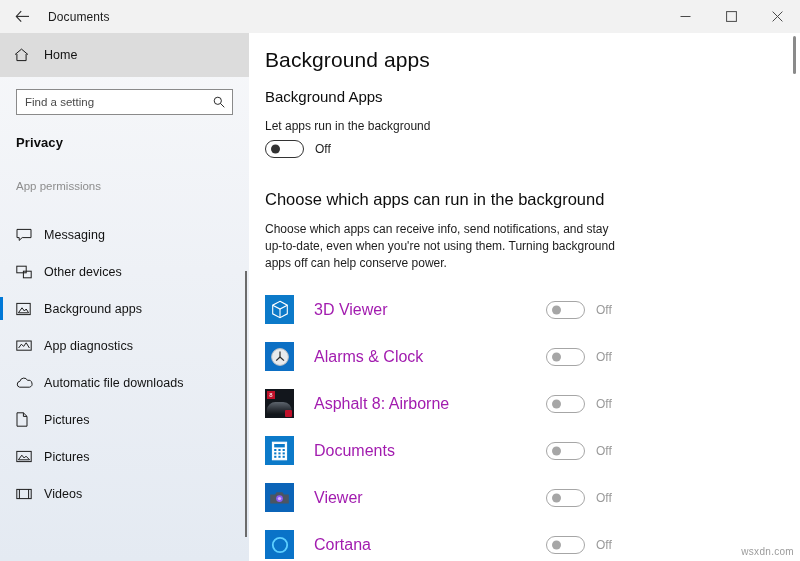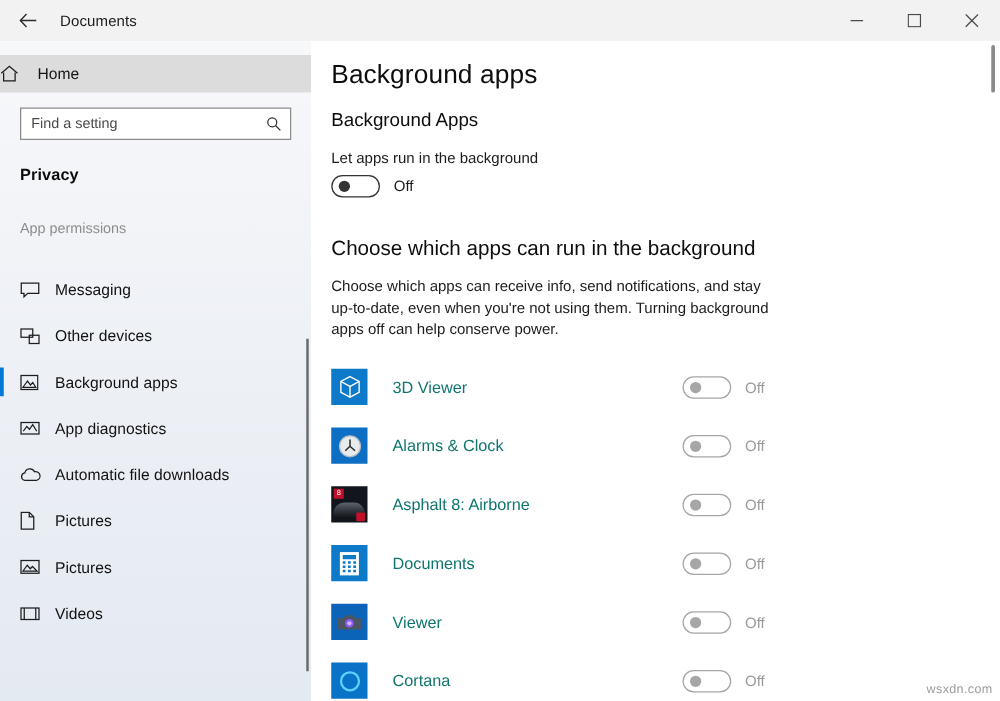--- a/index.html
+++ b/index.html
@@ -49,24 +49,24 @@
   .wc-btn svg { display: block; }
 
   
   #sidebar {
     position: absolute; top: 33px; left: 0;
     width: 249px; height: 528px;
     background: linear-gradient(180deg,#f7f8fa 0%, #eef1f6 45%, #e4eaf2 100%);
     overflow: hidden;
   }
   #home-row {
-    height: 30px;
+    height: 44px;
     display: flex; align-items: center;
     background: #dcdcdc;
-    margin-top: 11px;
+    padding-left: 14px;
   }
   #home-row .nav-ico { width: 30px; display: flex; align-items: center; color: #1b1b1b; }
   #home-label { font-size: 12.5px; color: #141414; }
 
   #search-wrap {
     padding: 12px 16px 0 16px;
   }
   #search-box {
     position: relative;
     height: 26px;
@@ -227,22 +227,22 @@
     position: relative;
   }
   .app-tile {
     width: 29px; height: 29px;
     flex: 0 0 29px;
     display: flex; align-items: center; justify-content: center;
     position: relative;
     overflow: hidden;
   }
   .app-name {
-    font-size: 13px;
-    color: #0f766e;
+    font-size: 16px;
+    color: #a21caf;
     margin-left: 20px;
   }
   .app-row .switch-wrap {
     position: absolute;
     left: 297px;
     display: flex; align-items: center;
   }
 
   
   .tile-asphalt {

